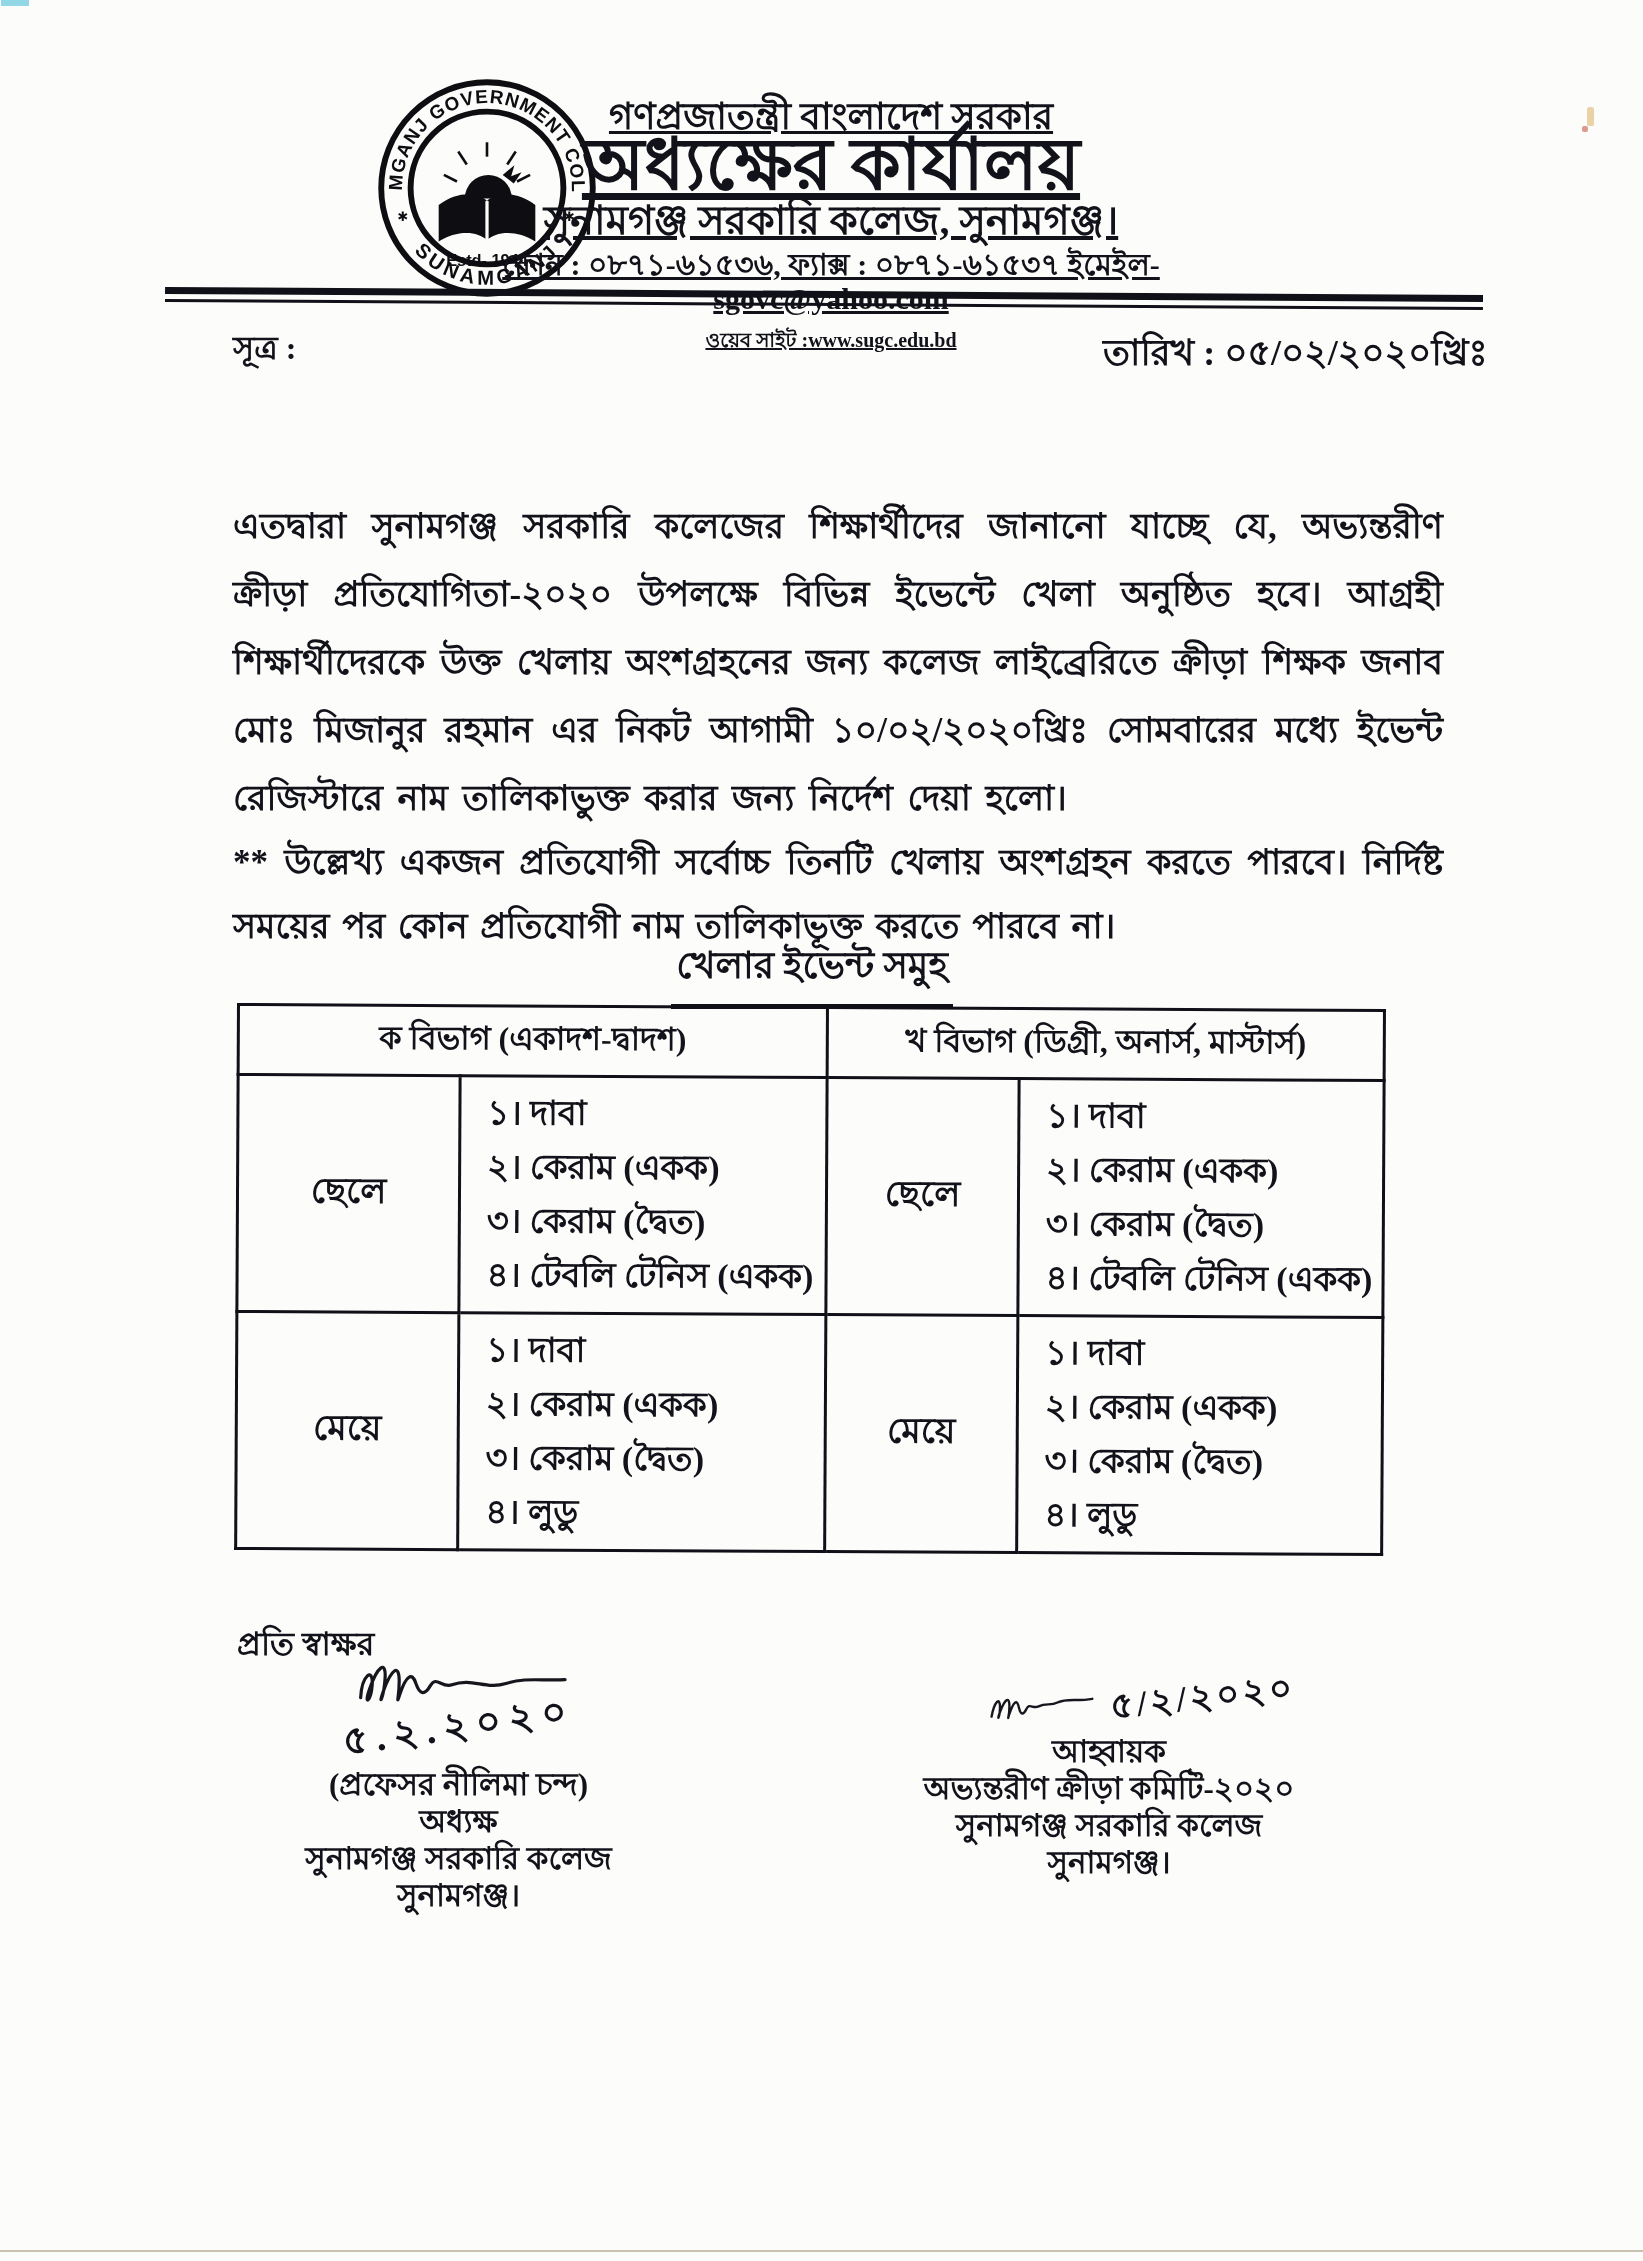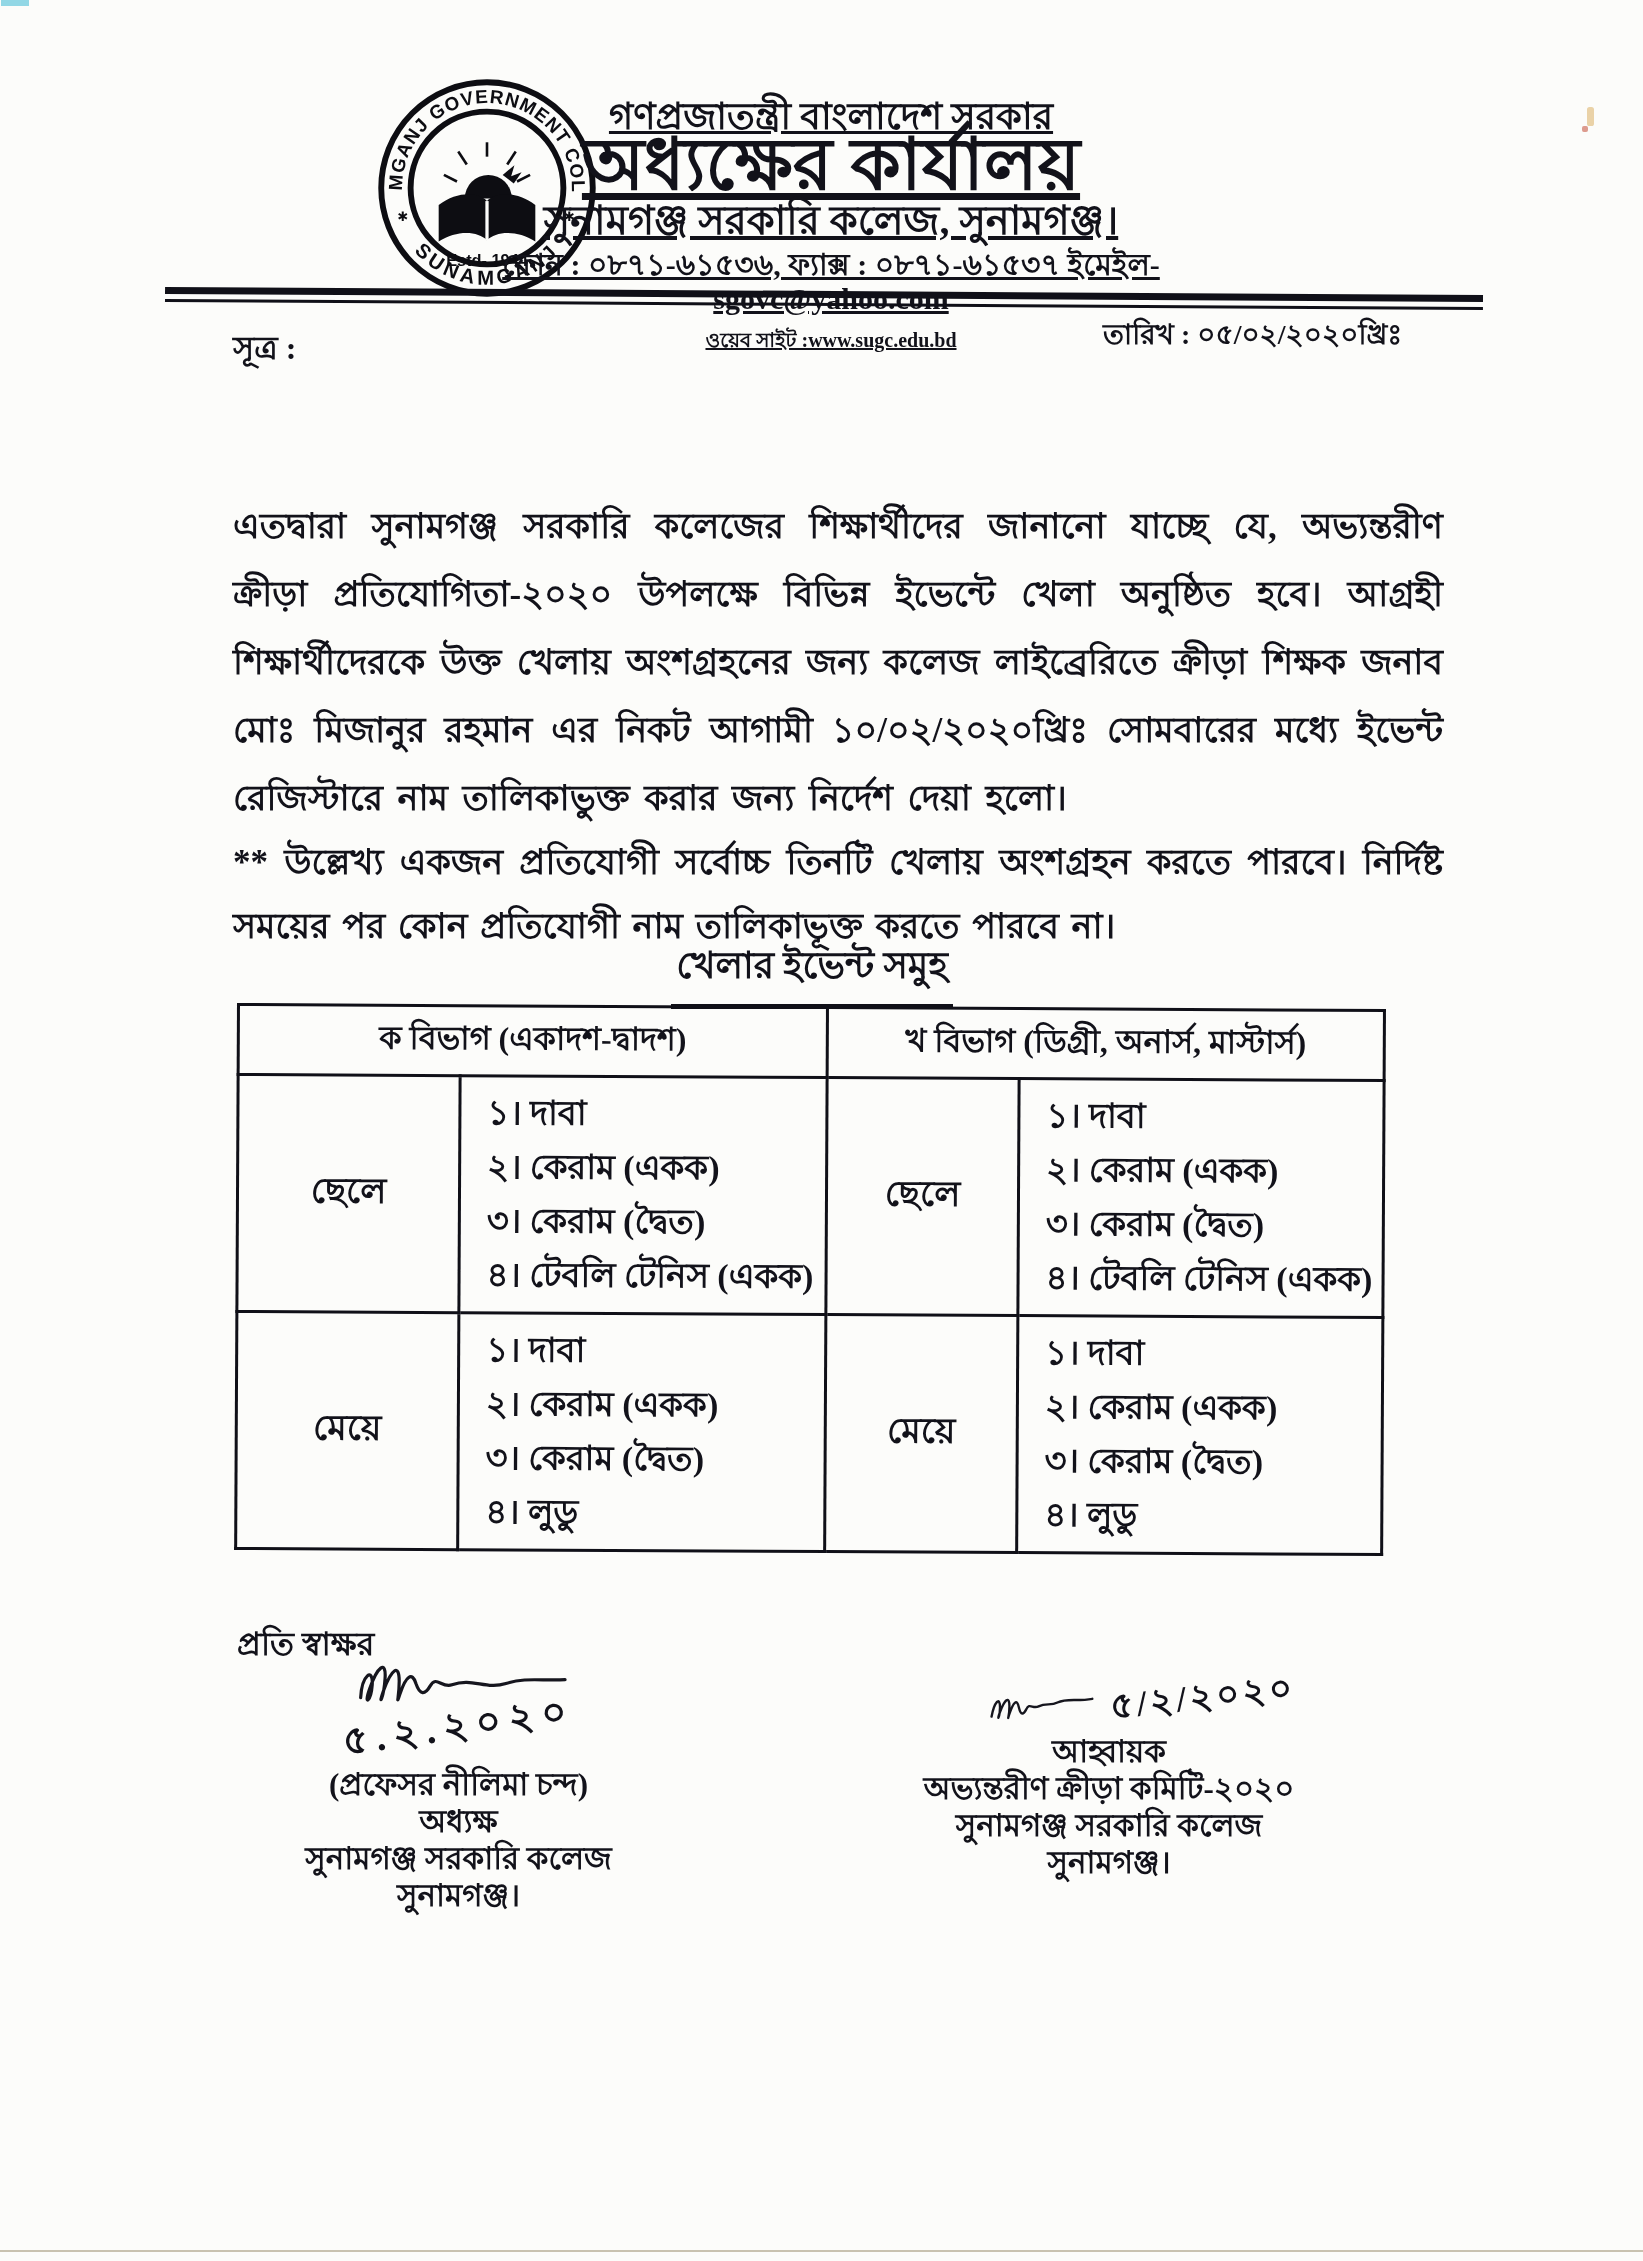--- a/index.html
+++ b/index.html
@@ -15,21 +15,21 @@
   .h-govt{font-size:37px;font-weight:700;line-height:40px;}
   .h-office{font-size:72px;font-weight:700;line-height:52px;margin-top:2px;}
   .h-college{font-size:40px;font-weight:700;line-height:53px;margin-top:2.6px;}
   .h-contact{font-size:30px;font-weight:700;line-height:34px;margin-top:1px;}
   .h-web{font-size:20px;font-weight:700;line-height:34px;margin-top:7px;}
   .rule{position:absolute;left:165px;top:291px;width:1318px;transform:rotate(0.35deg);}
   .rule-a{height:7px;background:#101018;}
   .rule-b{height:3.2px;background:#101018;margin-top:4.5px;}
   
   .ref{position:absolute;left:233px;top:323px;font-size:32px;font-weight:700;}
-  .date{position:absolute;left:1103px;top:313px;font-size:28px;font-weight:700;text-align:center;}
+  .date{position:absolute;left:1103px;top:325px;font-size:36px;font-weight:700;text-align:center;}
   
   .title-wrap{position:absolute;left:0;top:381px;width:1624px;text-align:center;}
   .title-wrap .ul{display:inline-block;font-size:40px;font-weight:700;
     border-bottom:5.8px solid #101018;padding:0 6.4px 5.2px;}
   .events-title-wrap{position:absolute;left:0;top:936px;width:1624px;text-align:center;}
   .events-title-wrap .ul{display:inline-block;font-size:37px;font-weight:700;
     border-bottom:5.2px solid #101018;padding:0 5.2px 5.2px;}
   
   .para{position:absolute;left:233px;top:458px;width:1210px;font-size:35px;
     line-height:68px;font-weight:700;text-align:justify;word-spacing:5.8px;}

